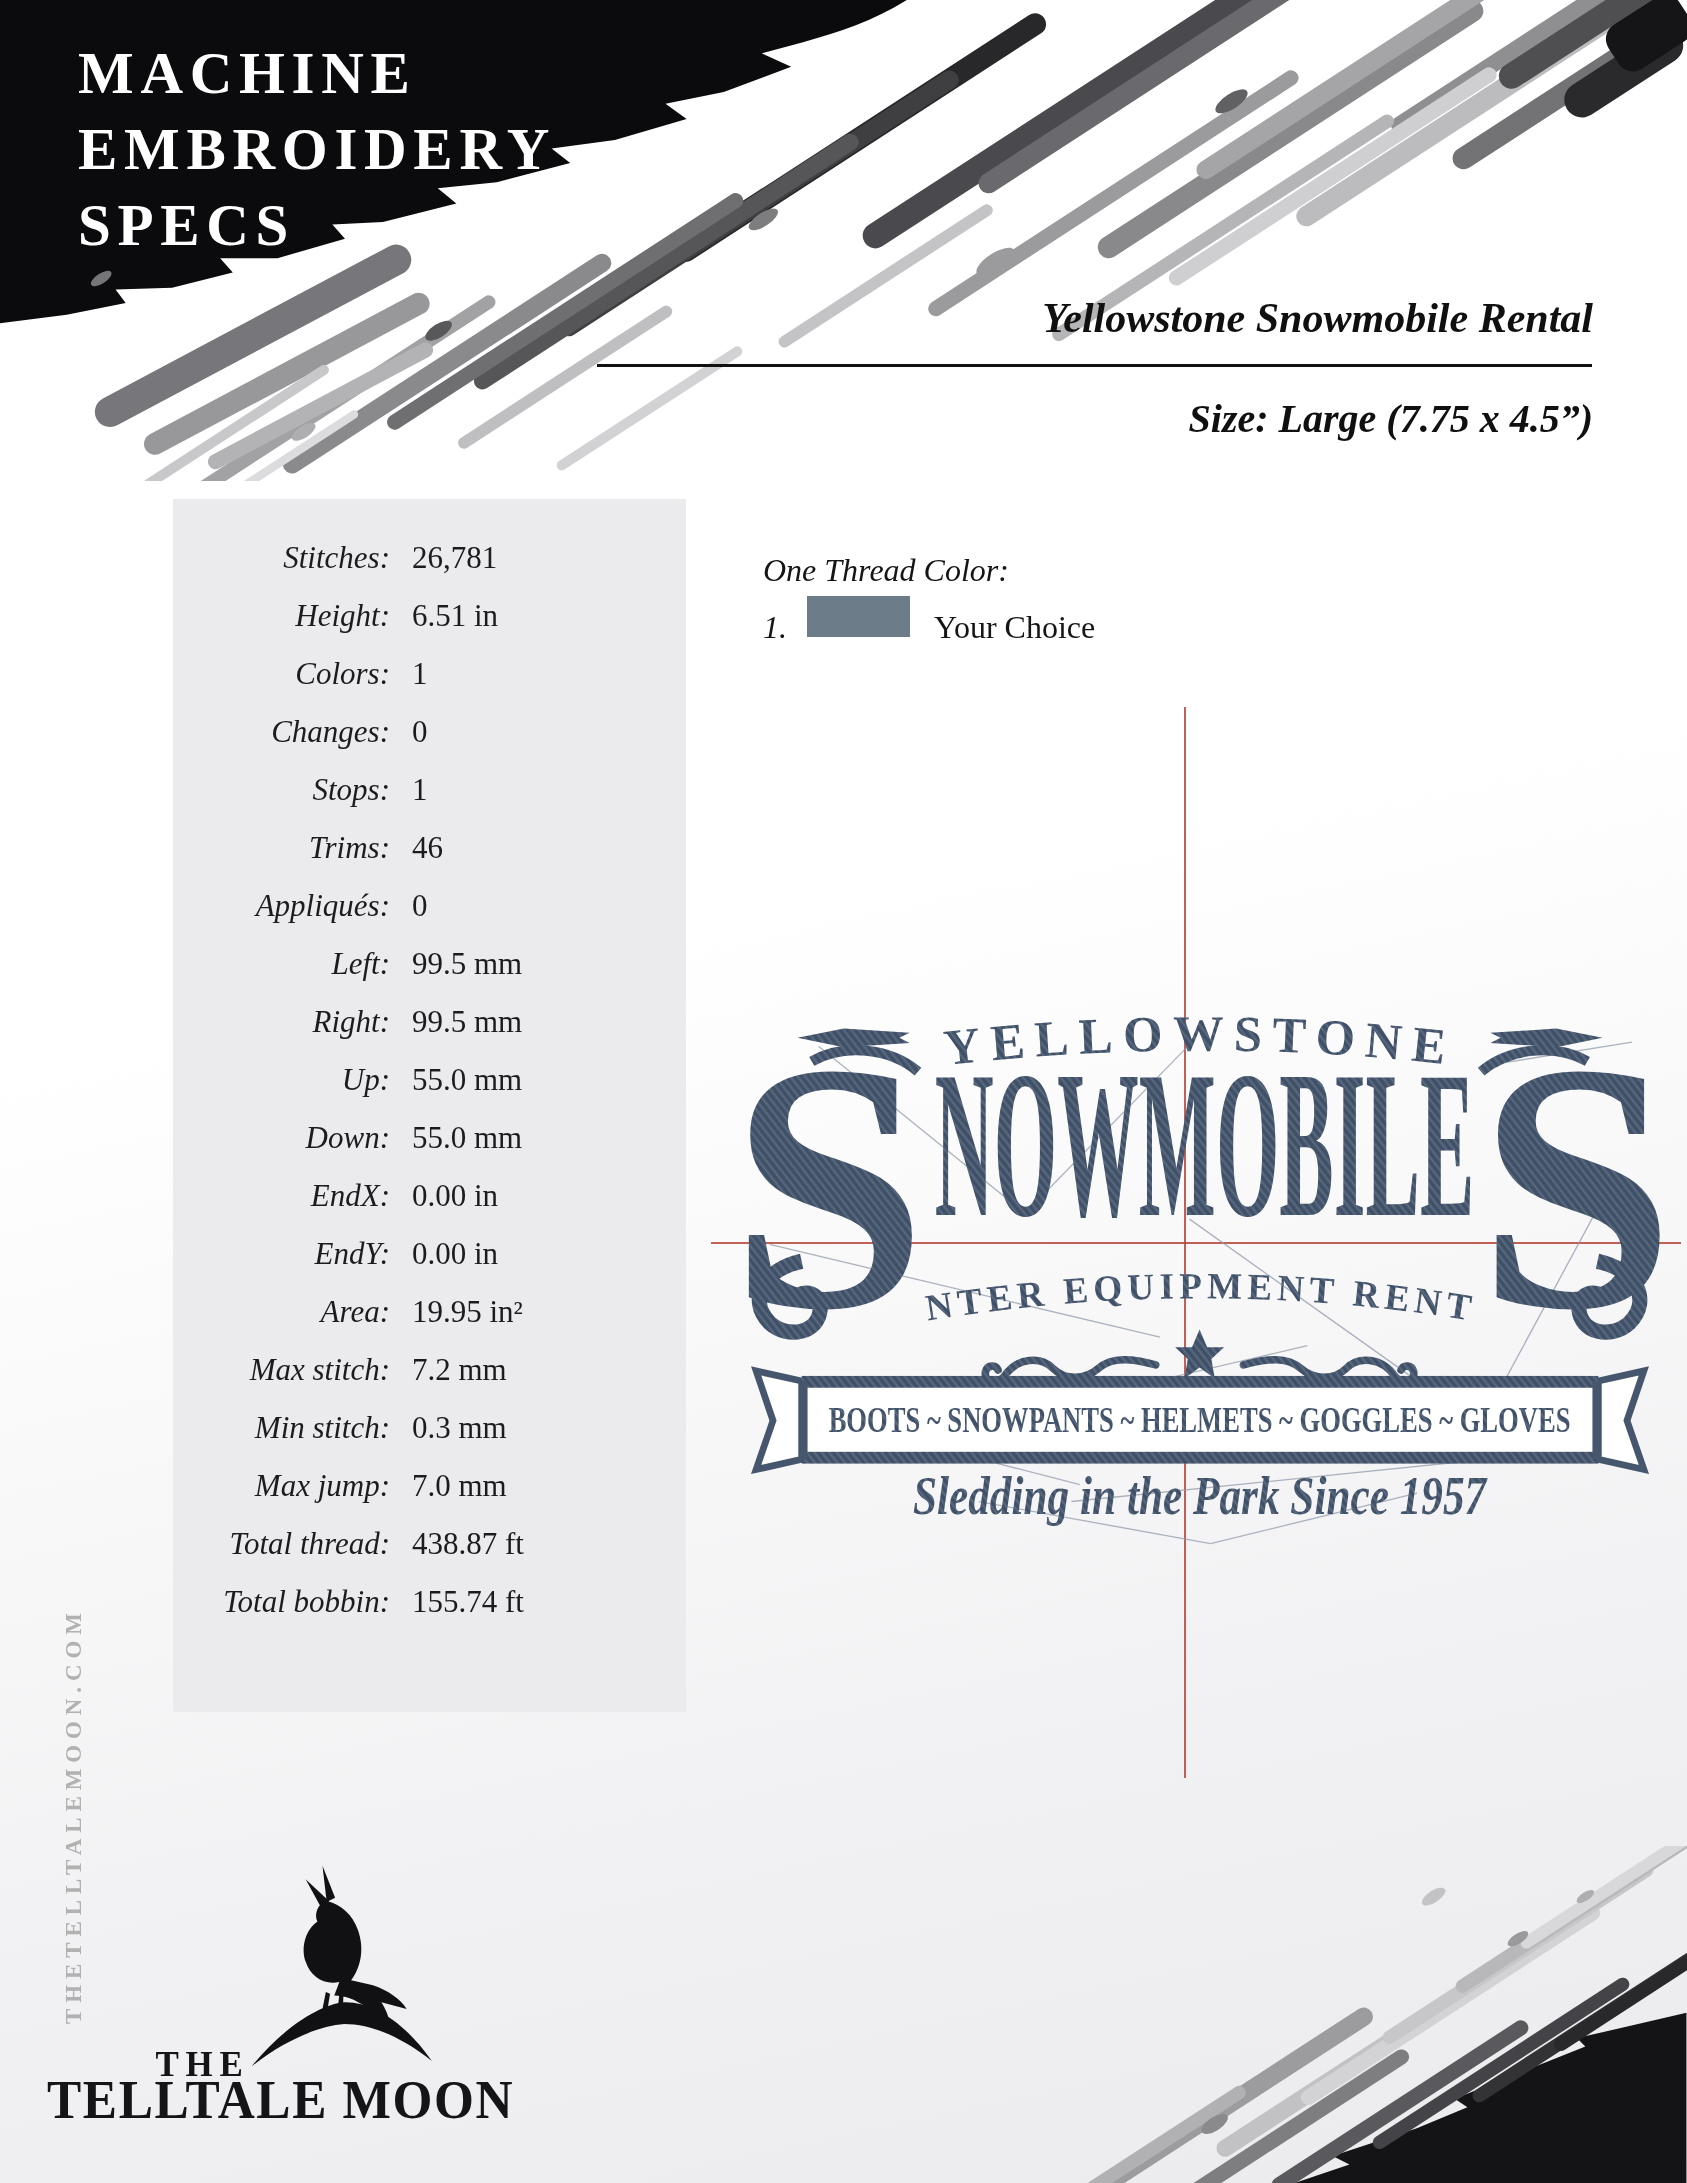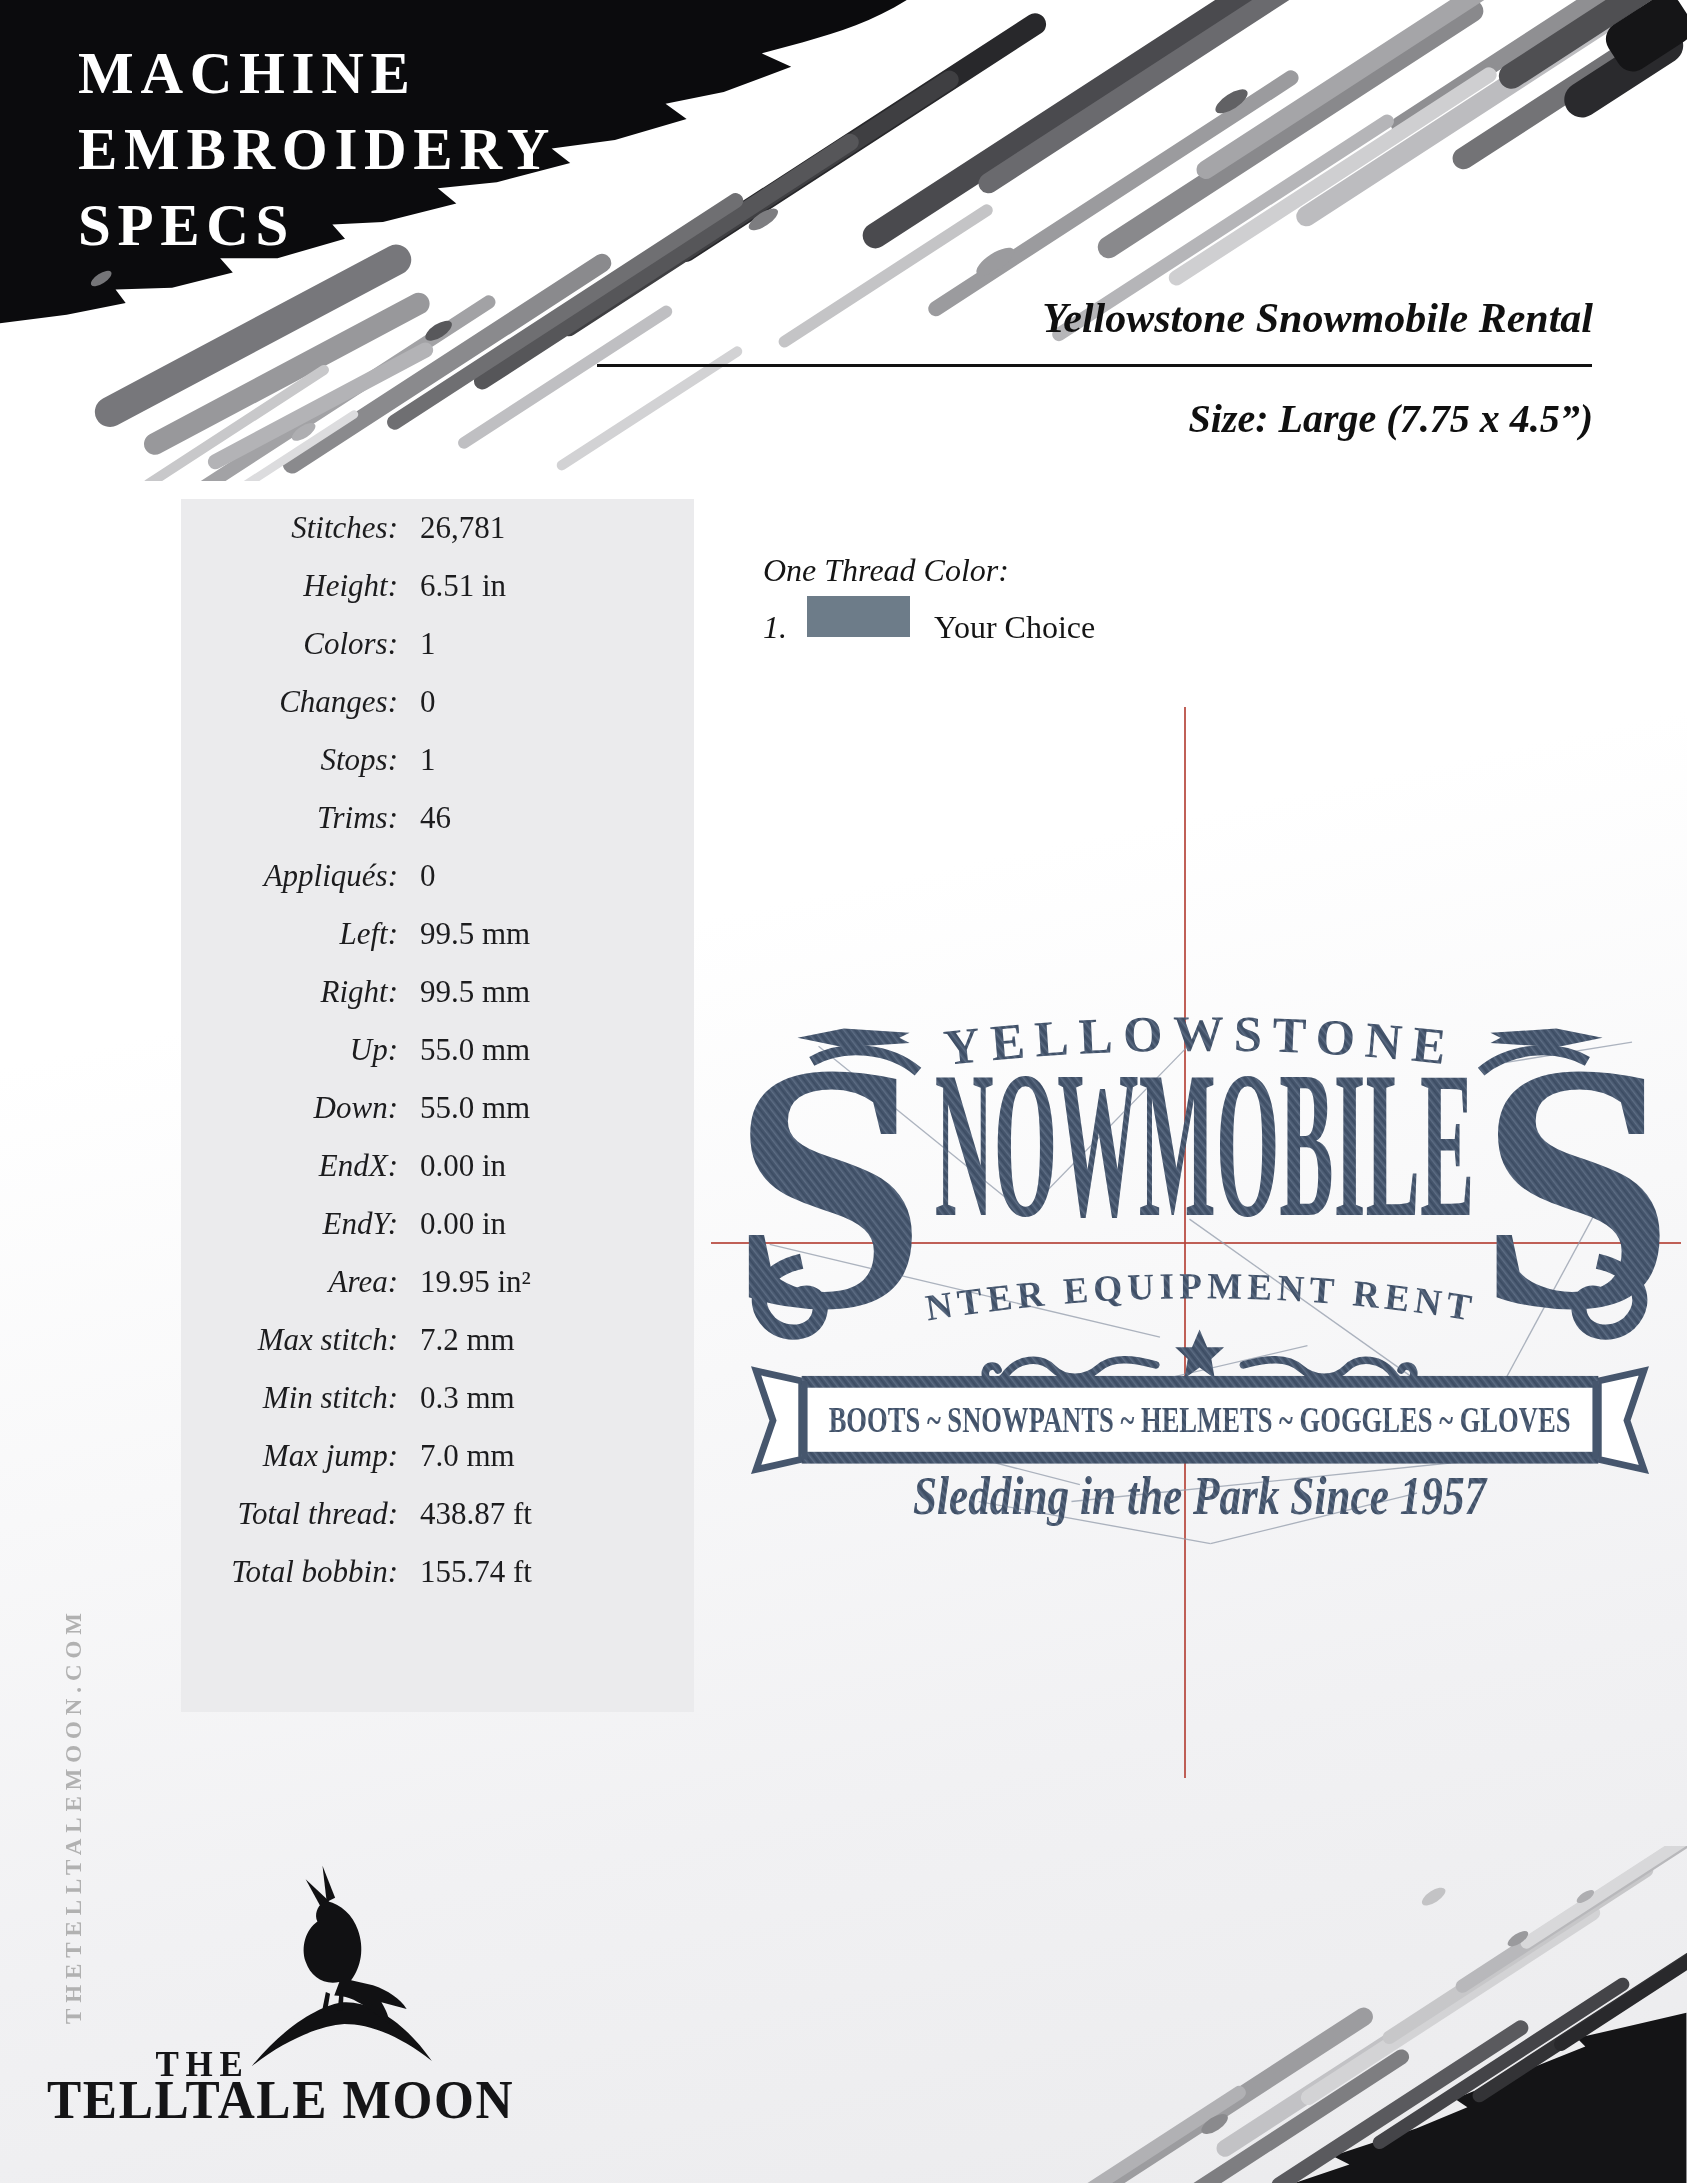--- a/index.html
+++ b/index.html
@@ -25,22 +25,22 @@
     color:#101010; white-space:nowrap; z-index:5;
   }
   .title-rule { left:597px; top:364px; width:995px; height:3.4px; background:#111; z-index:5; }
   .size-label {
     right:94px; top:395px; font-size:40px; font-weight:700; font-style:italic;
     color:#101010; white-space:nowrap; z-index:5;
   }
 
   
   .specs-panel {
-    left:181px; top:499px; width:513px; height:1213px;
-    background:#ebebed; z-index:4;
+    left:173px; top:499px; width:513px; height:1213px;
+    background:#ebebed; padding-top:30px; z-index:4;
   }
   .srow { display:flex; height:58px; line-height:58px; font-size:31px; color:#1c1c1e; }
   .slabel { width:217px; text-align:right; font-style:italic; }
   .svalue { margin-left:22px; }
 
   
   .thread-heading { left:763px; top:552px; font-size:32px; font-style:italic; color:#151515; }
   .thread-number  { left:763px; top:609px; font-size:32px; font-style:italic; color:#151515; }
   .thread-swatch  { left:807px; top:596px; width:103px; height:41px; }
   .thread-name    { left:934px; top:609px; font-size:32px; color:#151515;text-align:center; }

